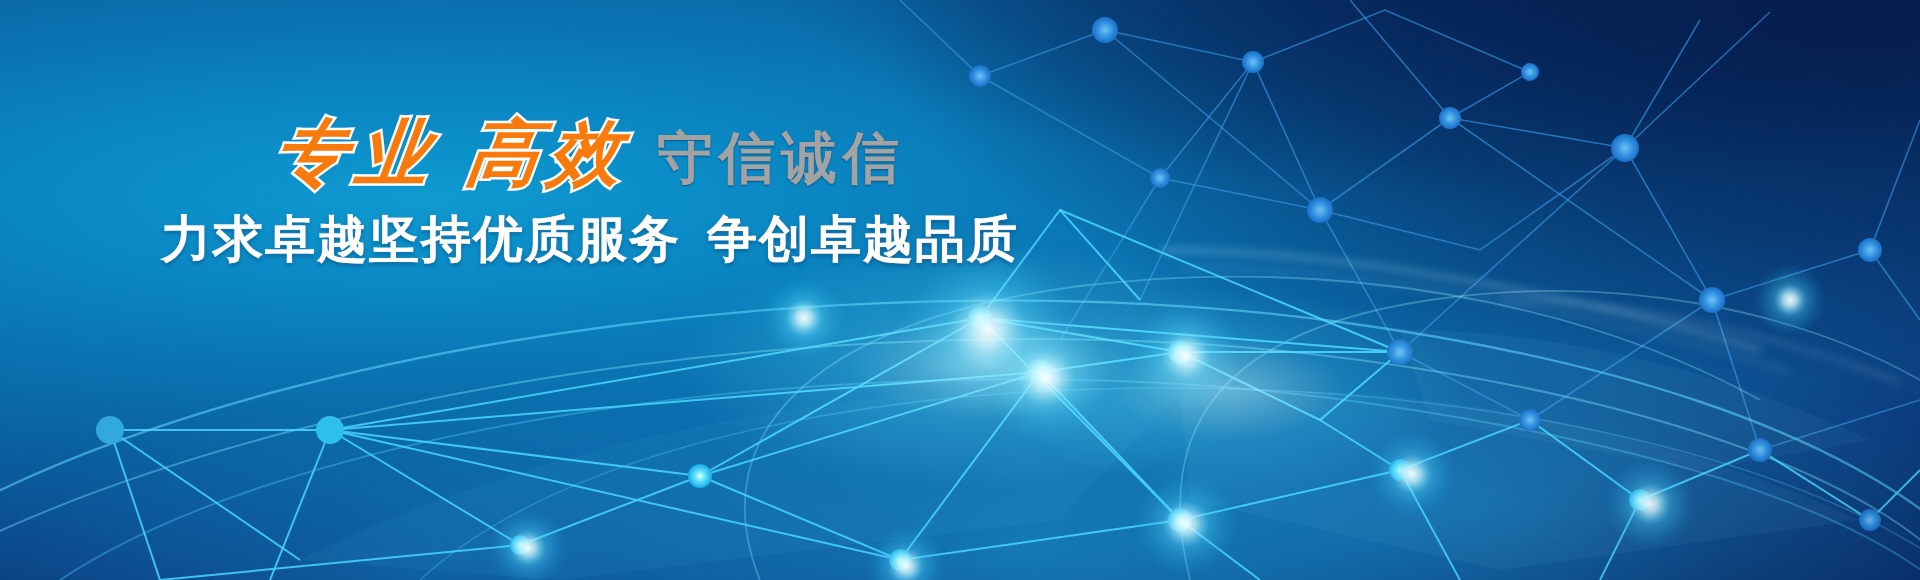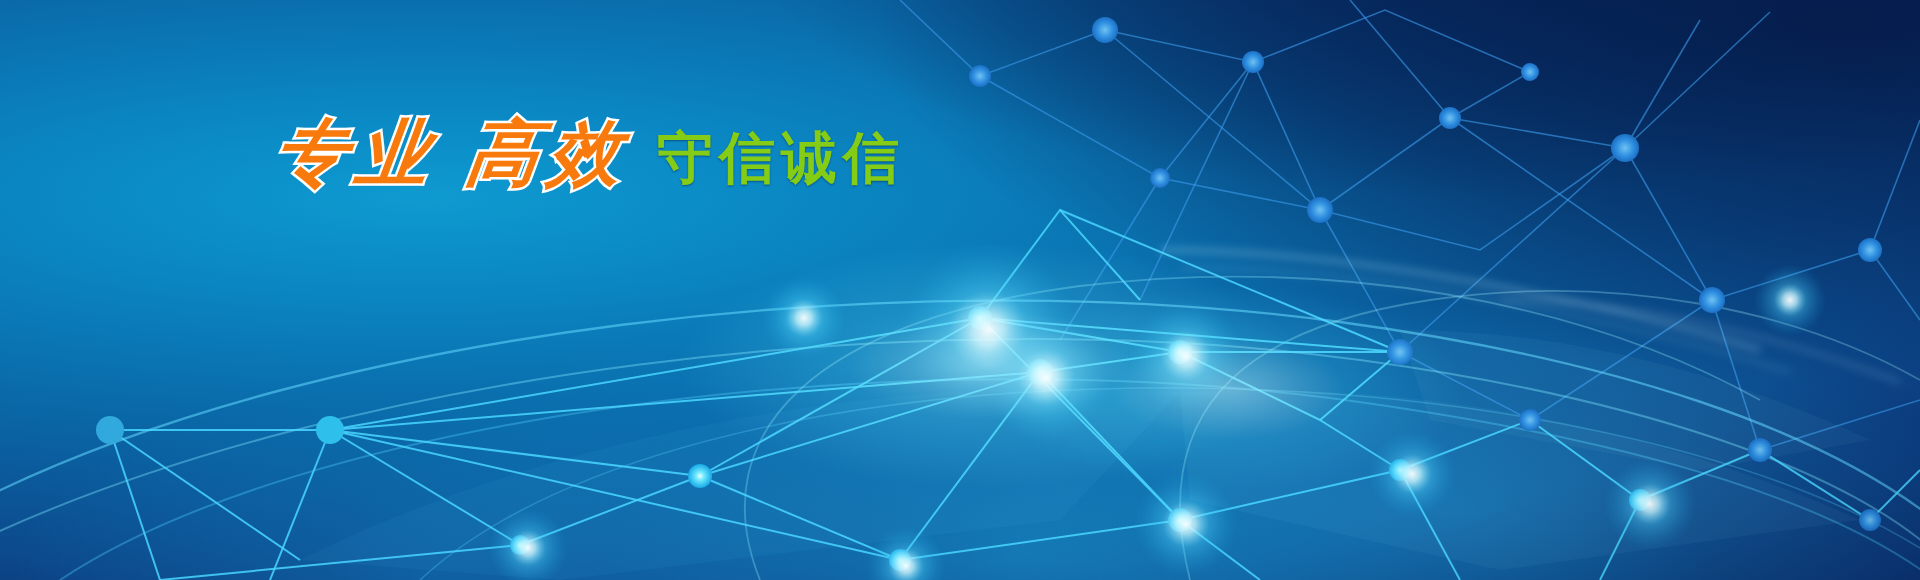--- a/index.html
+++ b/index.html
@@ -58,21 +58,21 @@
   }
   .hl-a{
     color:#F97A0C;
     -webkit-text-stroke:5px #ffffff;
     paint-order:stroke fill;
     text-shadow:0 0 2px rgba(255,255,255,.9);
     transform:skewX(-7deg);
     margin-right:26px;
   }
   .hl-b{
-    color:#84cc16;
+    color:#a3a3a3;
     font-style:normal;font-weight:700;
     font-size:56px;letter-spacing:6px;
     font-family:"Liberation Sans","DejaVu Sans",sans-serif;
     text-shadow:0 1px 2px rgba(3,40,90,.55);
     position:relative;top:-4px;
   }
   .subline{
     margin-top:16px;
     color:#ffffff;
     font-size:50px;font-weight:700;letter-spacing:2px;
@@ -240,15 +240,18 @@
   </svg>
 
   <div class="sheen"></div>
   <div class="vignette"></div>
 
   <div class="copy">
     <div class="headline">
       <span class="hl-a">专业 高效</span>
       <span class="hl-b">守信诚信</span>
     </div>
+    <div class="subline">
+      <span>力求卓越坚持优质服务</span><span class="sub-gap"></span><span>争创卓越品质</span>
+    </div>
   </div>
 
 </div>
 
 </body></html>

